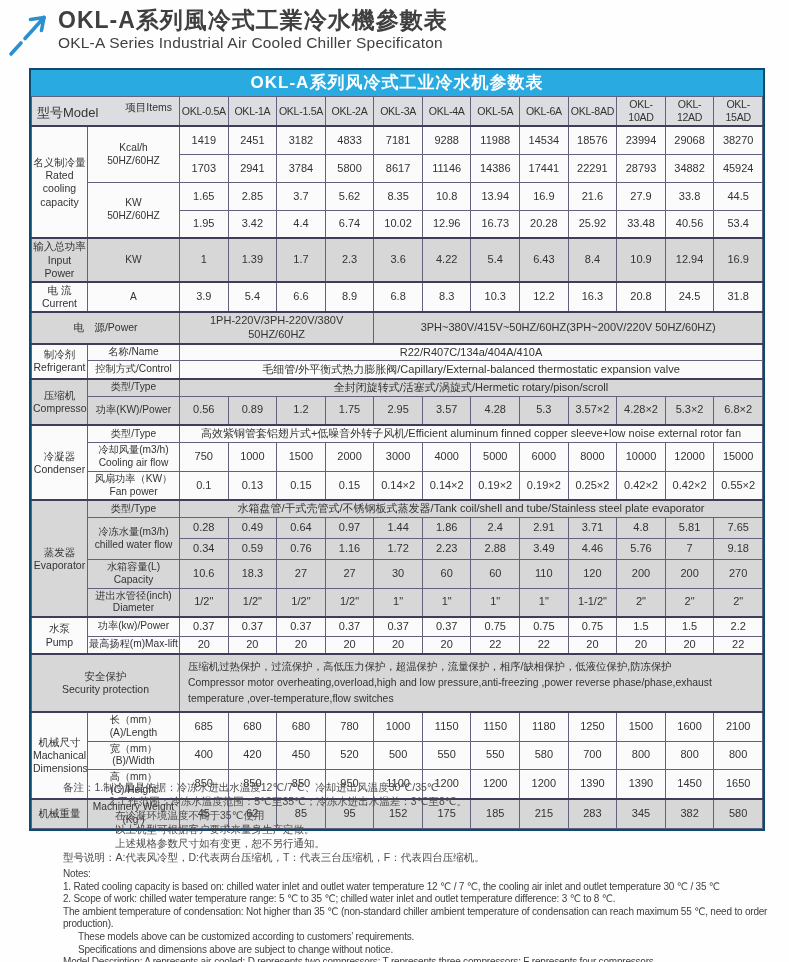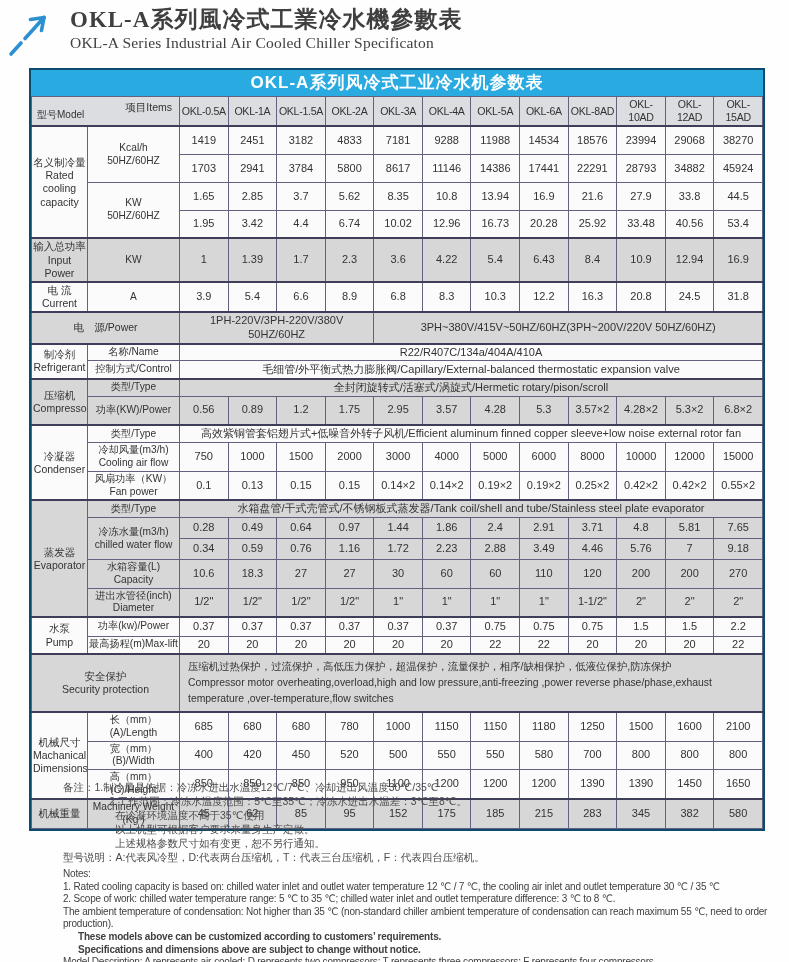--- a/index.html
+++ b/index.html
@@ -1,19 +1,19 @@
 <!DOCTYPE html>
 <html><head>
 <meta charset="utf-8">
 <style>
   html,body{margin:0;padding:0;background:#fff;}
   .page{position:relative;width:789px;height:962px;overflow:hidden;background:#fefefe;
         font-family:"Liberation Sans","DejaVu Sans",sans-serif;color:#3c3c3c;}
   
-  .hdr{display:flex;gap:18px;align-items:flex-start;padding:7px 0 0 8px;font-family:Liberation Serif, serif;}
+  .hdr{display:flex;gap:6px;align-items:flex-start;padding:7px 0 0 8px;}
   .hdr svg{flex:0 0 auto;margin-top:2px;}
   .hdr h1{margin:0;font-size:23px;font-weight:700;color:#3f3f3f;letter-spacing:1px;line-height:1.15;}
   .sub{font-size:15.5px;color:#3f3f3f;margin-top:1px;letter-spacing:0.2px;}
   
   .tablewrap{position:absolute;left:29px;top:68px;width:732px;border:2px solid #0c4a6e;background:#fbfbfb;}
   .bluebar{background:#29abe2;color:#fff;text-align:center;font-size:17px;font-weight:700;
            height:26px;line-height:26px;letter-spacing:1px;}
   table{border-collapse:collapse;table-layout:fixed;width:100%;}
   col.c0{width:56px}col.c1{width:92px}
   td{border:1px solid #62627f;background:#fbfbfb;text-align:center;vertical-align:middle;
@@ -21,31 +21,31 @@
   tr.g td{background:#d7d7d7;}
   tr.hd td{background:#dbdde0;}
   tr.sec td{border-top:2px solid #3e3e5a;}
   td.val{font-size:11px;}
   td.model{font-size:10.6px;letter-spacing:-0.3px;}
   td.cat,td.cat2{font-size:10.5px;}
   td.item{font-size:10.2px;}
   td.vall{text-align:left;padding:3px 8px;line-height:1.55;font-size:10.4px;}
   td.corner{position:relative;padding:0;
     background-image:linear-gradient(to bottom right,transparent 49.5%,#62627f 49.5%,#62627f 50.6%,transparent 50.6%);}
-  td.corner .cm{position:absolute;left:5px;bottom:4px;font-size:10px;}
+  td.corner .cm{position:absolute;left:5px;bottom:4px;font-size:13px;}
   td.corner .ci{position:absolute;right:7px;top:4px;font-size:10.5px;}
   .h17{height:17px}.h18{height:18px}.h19{height:19px}.h21{height:21px}
   .h28{height:28px}.h29{height:29px}.h30{height:30px}.h58{height:58px}
   
   .notes{position:absolute;left:63px;top:780px;width:722px;}
   .nzh{font-size:10.5px;line-height:14px;color:#4b4b4b;}
   .nzh .note:nth-child(2){margin-left:46px;}
   .nzh .note:nth-child(3),.nzh .note:nth-child(4),.nzh .note:nth-child(5){margin-left:52px;}
   .nen{font-size:10px;line-height:12.6px;color:#3f3f3f;margin-top:4px;letter-spacing:-0.2px;}
-  .nen .note:nth-child(5),.nen .note:nth-child(6){margin-left:15px;font-weight:bold;}
+  .nen .note:nth-child(5),.nen .note:nth-child(6){margin-left:15px;}
 </style>
 </head>
 <body>
 
 <div class="page">
 
   <header class="hdr">
     <svg width="44" height="48" viewBox="0 0 44 48">
       <g fill="none" stroke="#2b8fd0" stroke-width="3.6" stroke-linecap="round">
         <path d="M3 45 L13 34"></path>

